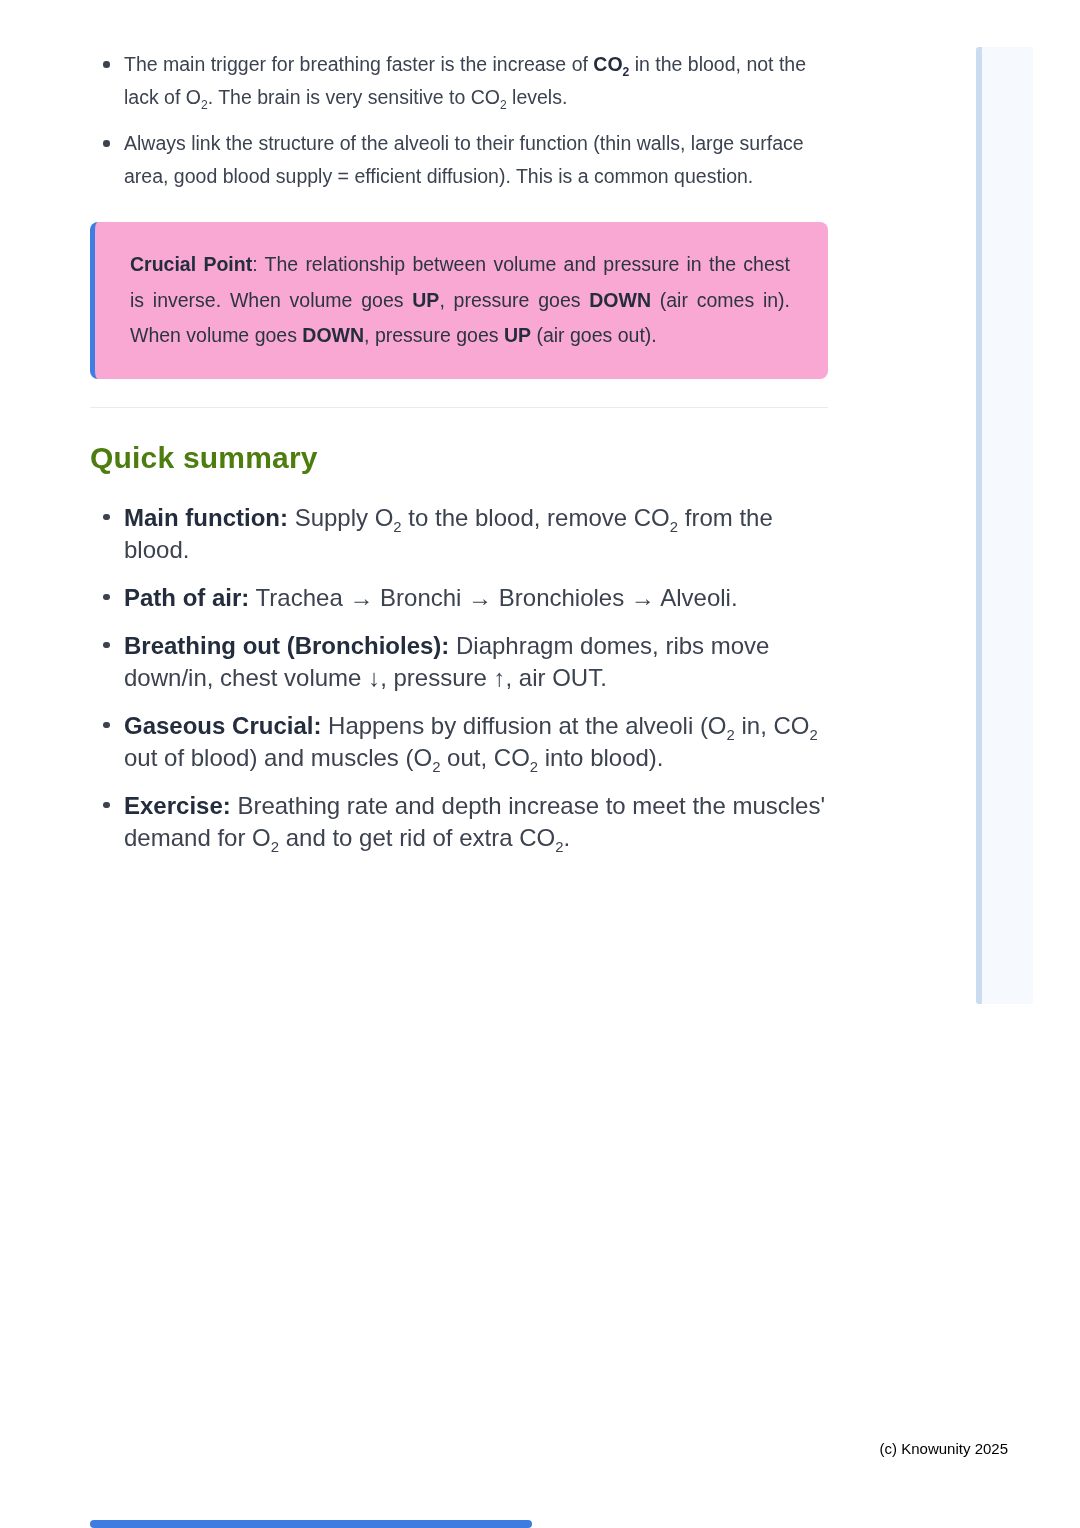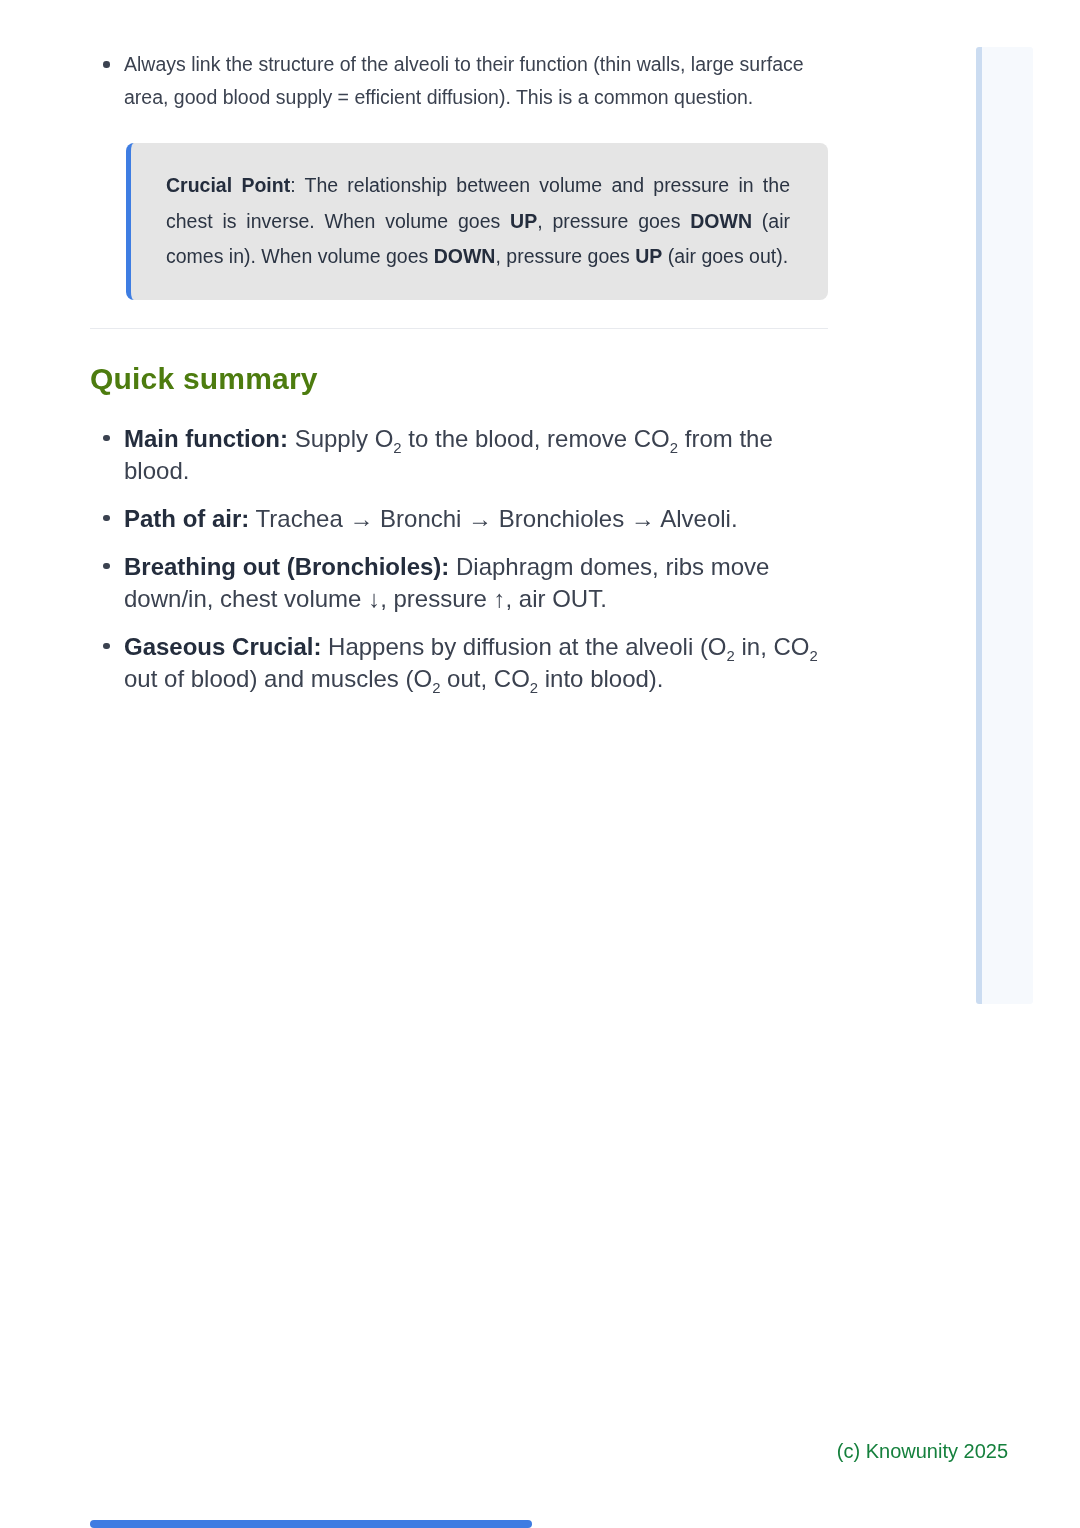--- a/index.html
+++ b/index.html
@@ -28,34 +28,33 @@
   }
   ul.bullets li::before {
     content: "";
     position: absolute;
     left: 13px; top: 13px;
     width: 6.5px; height: 6.5px;
     border-radius: 50%;
     background: #3b4250;
   }
   ul.bullets.tips { margin-top: 48px; }
-  ul.bullets.tips li + li { }
+  ul.bullets.tips li + li { margin-top: 14px; }
   ul.bullets.summary { margin-top: 26px; font-size: 24px; line-height: 32px; }
   ul.bullets.summary li + li { margin-top: 16px; }
   ul.bullets.summary li::before { top: 12px; }
   b { font-weight: 700; color: #242d3d; }
   sub { font-size: 0.62em; line-height: 0; }
   .callout {
     margin-top: 30px;
-    background: #e5e5e5;
+    background: #f9a8d4;
     border-left: 5px solid #3e7de2;
     border-radius: 8px;
     padding: 25px 38px 25px 35px;
     box-sizing: border-box;
-    margin-left: 36px;
   }
   .callout p {
     margin: 0;
     font-size: 19.5px;
     line-height: 35.5px;
     color: #2b3443;
     text-align: justify;
   }
   .divider {
     border: none;
@@ -75,53 +74,55 @@
     position: absolute;
     left: 976px; top: 47px;
     width: 51px; height: 957px;
     background: #f6f9fd;
     border-left: 6px solid #cbdcf1;
     border-radius: 3px;
   }
   .footer {
     position: absolute;
     top: 1440px; right: 72px;
-    font-size: 20px;
-    color: #15803d;
+    font-size: 15px;
+    color: #000000;
   }
   .bottom-bar {
     position: absolute;
     left: 90px; bottom: 0;
     width: 442px; height: 8px;
     background: #3e7ce2;
     border-radius: 4px;
   }
 </style>
 </head>
 <body>
 
 <div class="content">
 
   <ul class="bullets tips">
+    <li>The main trigger for breathing faster is the increase of <b>CO</b><b><sub>2</sub></b> in the blood, not the lack of O<sub>2</sub>. The brain is very sensitive to CO<sub>2</sub> levels.</li>
     <li>Always link the structure of the alveoli to their function (thin walls, large surface area, good blood supply = efficient diffusion). This is a common question.</li>
   </ul>
 
   <div class="callout">
     <p><b>Crucial Point</b>: The relationship between volume and pressure in the chest is inverse. When volume goes <b>UP</b>, pressure goes <b>DOWN</b> (air comes in). When volume goes <b>DOWN</b>, pressure goes <b>UP</b> (air goes out).</p>
   </div>
 
   <hr class="divider">
 
   <h2 class="section-heading">Quick summary</h2>
 
   <ul class="bullets summary">
     <li><b>Main function:</b> Supply O<sub>2</sub> to the blood, remove CO<sub>2</sub> from the blood.</li>
     <li><b>Path of air:</b> Trachea → Bronchi → Bronchioles → Alveoli.</li>
     <li><b>Breathing out (Bronchioles):</b> Diaphragm domes, ribs move down/in, chest volume ↓, pressure ↑, air OUT.</li>
     <li><b>Gaseous Crucial:</b> Happens by diffusion at the alveoli (O<sub>2</sub> in, CO<sub>2</sub> out of blood) and muscles (O<sub>2</sub> out, CO<sub>2</sub> into blood).</li>
+    <li><b>Exercise:</b> Breathing rate and depth increase to meet the muscles' demand for O<sub>2</sub> and to get rid of extra CO<sub>2</sub>.</li>
   </ul>
 
 </div>
 
 <div class="side-panel"></div>
 
 <div class="footer">(c) Knowunity 2025</div>
 
 <div class="bottom-bar"></div>
 

